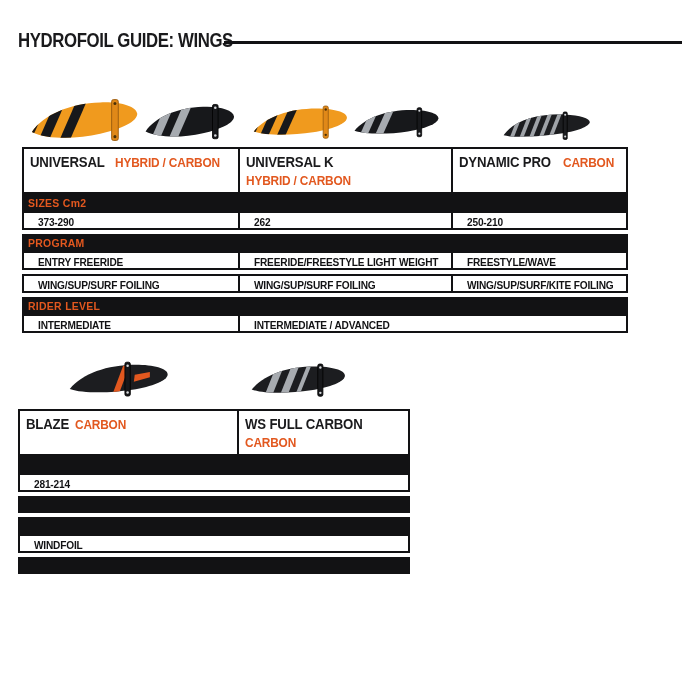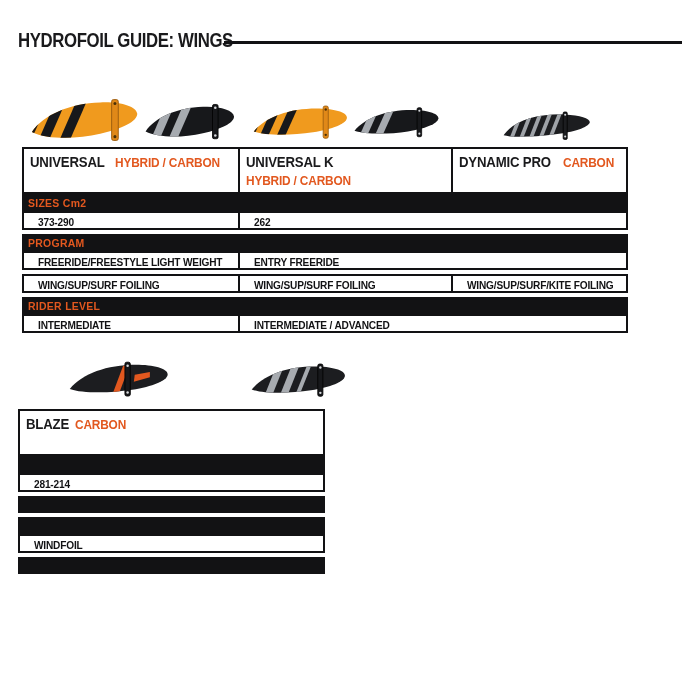--- a/index.html
+++ b/index.html
@@ -11,21 +11,21 @@
   .page-title{
     position:absolute;left:18px;top:28px;font-size:21px;letter-spacing:-0.5px;
     transform:scaleX(0.80);transform-origin:left center;white-space:nowrap;color:#1a1a1c;
   }
   .title-rule{position:absolute;left:224px;top:41px;width:458px;height:3px;background:#121214;}
   
   .wing{position:absolute;}
   
   .spec-table{position:absolute;}
   .t1{left:22px;top:147px;width:606px;}
-  .t2{left:18px;top:409px;width:307px;}
+  .t2{left:18px;top:409px;width:392px;}
   .grid{display:grid;}
   .t1 .grid{grid-template-columns:216px 213px 1fr;}
   .t2 .grid{grid-template-columns:219px 1fr;}
   .thead{border:2px solid #121214;height:47px;box-sizing:border-box;background:#fff;}
   .thead .hcell{padding:4px 0 0 6px;border-right:2px solid #121214;overflow:hidden;}
   .thead .hcell:last-child{border-right:none;}
   .pname{display:inline-block;font-size:15px;letter-spacing:-0.2px;white-space:nowrap;
          transform:scaleX(0.88);transform-origin:left center;color:#1a1a1c;}
   .pmat{display:inline-block;font-size:13.5px;letter-spacing:-0.2px;white-space:nowrap;
         transform:scaleX(0.88);transform-origin:left center;margin-top:1px;}
@@ -173,31 +173,37 @@
     <div class="sbar">
       <span style="color: rgb(226, 88, 31);">SIZES Cm2</span>
     </div>
     <div class="vrow grid">
       <div class="vcell">
         <span>373-290</span>
       </div>
       <div class="vcell">
         <span>262</span>
       </div>
+      <div class="vcell">
+        <span>250-210</span>
+      </div>
     </div>
     <div class="secgap"></div>
     <div class="sbar">
       <span style="color: rgb(226, 88, 31);">PROGRAM</span>
     </div>
     <div class="vrow grid">
       <div class="vcell">
+        <span>ENTRY FREERIDE</span>
+      </div>
+      <div class="vcell">
         <span>FREERIDE/FREESTYLE LIGHT WEIGHT</span>
       </div>
       <div class="vcell">
-        <span>ENTRY FREERIDE</span>
+        <span>FREESTYLE/WAVE</span>
       </div>
     </div>
     <div class="secgap"></div>
     <div class="vrow grid">
       <div class="vcell">
         <span>WING/SUP/SURF FOILING</span>
       </div>
       <div class="vcell">
         <span>WING/SUP/SURF FOILING</span>
       </div>
@@ -214,20 +220,21 @@
         <span>INTERMEDIATE</span>
       </div>
       <div class="vcell">
         <span>INTERMEDIATE / ADVANCED</span>
       </div>
     </div>
   </div>
 <div class="spec-table t2">
     <div class="thead grid">
       <div class="hcell"><div class="pname">BLAZE</div><div class="pmat" style="color: rgb(226, 88, 31);">CARBON</div></div>
+      <div class="hcell"><div class="pname">WS FULL CARBON</div><div class="pmat" style="color: rgb(226, 88, 31);">CARBON</div></div>
     </div>
     <div class="sbar">
       <span style="color: rgb(226, 88, 31);"></span>
     </div>
     <div class="vrow grid">
       <div class="vcell">
         <span>281-214</span>
       </div>
     </div>
     <div class="secgap"></div>

